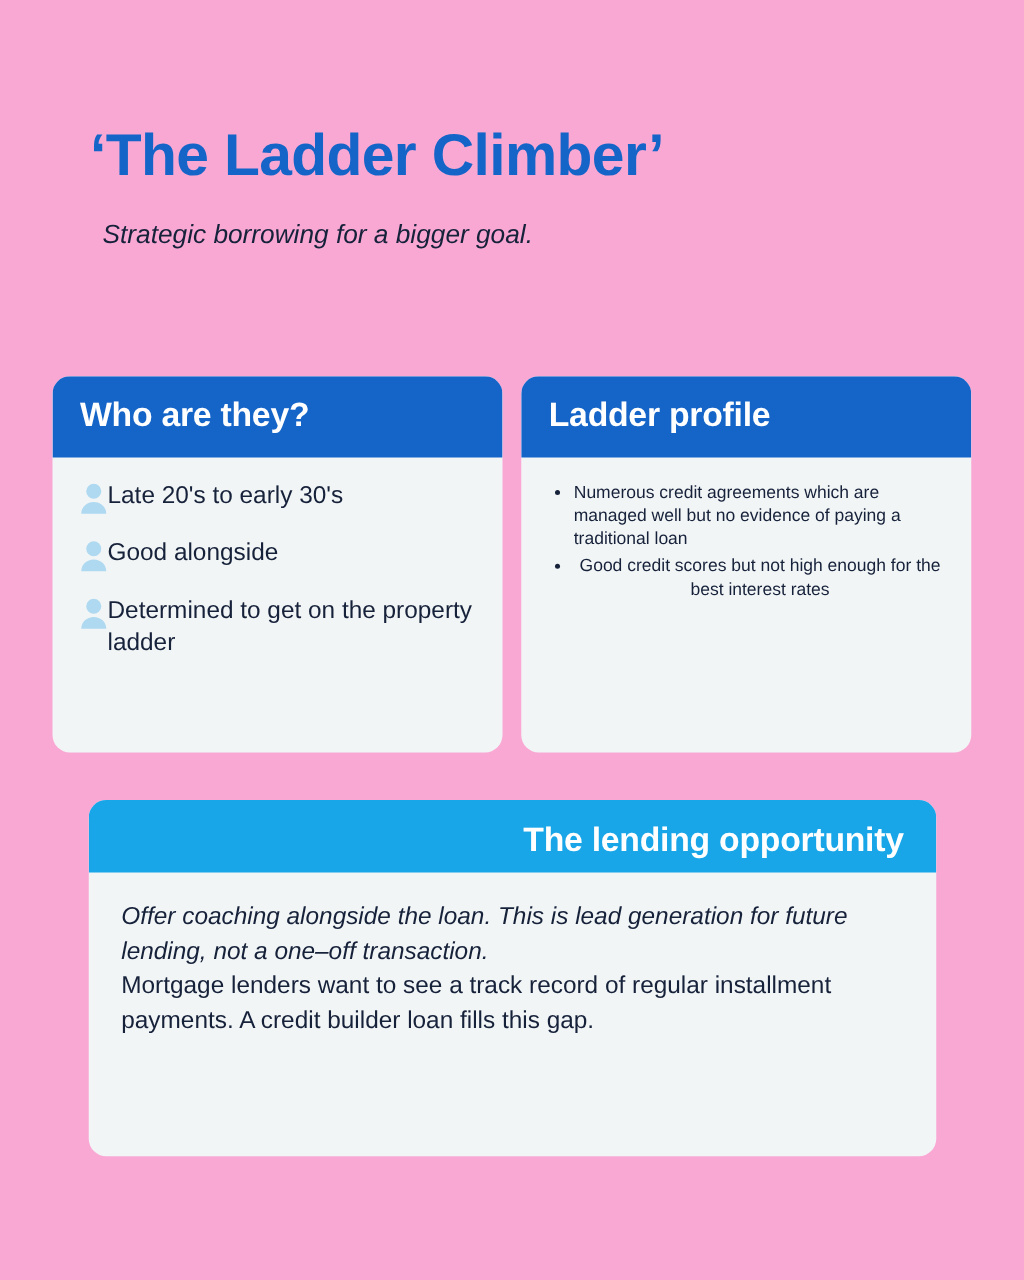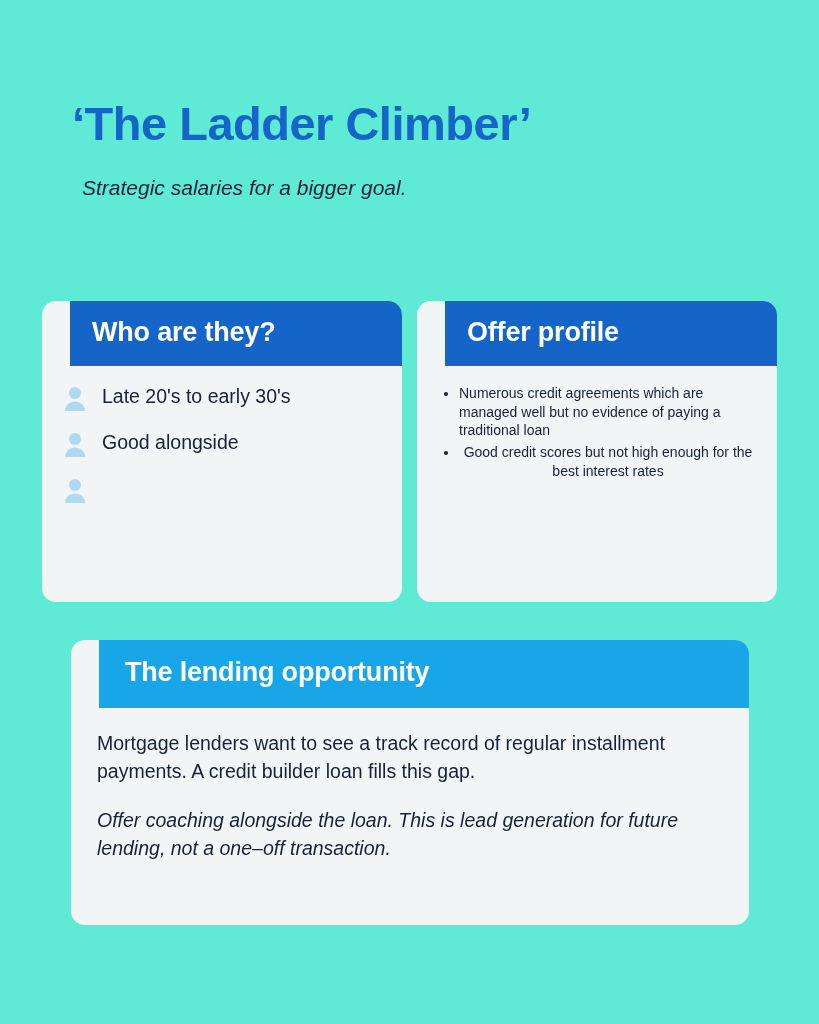--- a/index.html
+++ b/index.html
@@ -12,21 +12,21 @@
     height: 1024px;
     background: #e2f0f2;
     font-family: "Liberation Sans", sans-serif;
     color: #1a1a2e;
     overflow: hidden;
   }
   .page {
     position: relative;
     width: 819px;
     height: 1024px;
-    background: #5eead4;
+    background: #f9a8d4;
   }
 
   
   .header {
     position: absolute;
     left: 72px;
     top: 98px;
     width: 700px;
   }
   .title {
@@ -53,21 +53,20 @@
     background: #f2f5f6;
     box-shadow: 0 0 0 0 rgba(0,0,0,0);
   }
   .card-head {
     padding: 16px 22px 18px 22px;
     color: #ffffff;
     font-size: 27px;
     font-weight: bold;
     letter-spacing: -0.2px;
     line-height: 1.15;
-    margin-left: 28px;
   }
   .card-head.dark { background: #1565c9; }
   .card-head.light { background: #18a6e8; }
   .card-body {
     padding: 18px 20px 20px 22px;
   }
 
   
   #card-who {
     left: 42px;
@@ -76,21 +75,21 @@
     height: 301px;
   }
   .person-list {
     list-style: none;
     margin: 0;
     padding: 0;
   }
   .person-item {
     display: flex;
     align-items: flex-start;
-    gap: 16px;
+    gap: 0;
     margin-bottom: 18px;
   }
   .person-item:last-child { margin-bottom: 0; }
   .person-icon {
     flex: 0 0 auto;
     width: 22px;
     height: 26px;
     margin-top: 2px;
   }
   .person-text {
@@ -119,21 +118,22 @@
   .bullet-list li:last-child { margin-bottom: 0; text-align: center; }
 
   
   #card-opportunity {
     left: 71px;
     top: 640px;
     width: 678px;
     height: 285px;
   }
   #card-opportunity .card-head {
-    padding: 17px 26px 20px 26px;
+    padding: 17px 26px 10px 26px;
+    text-align: right;
   }
   #card-opportunity .card-body {
     padding: 22px 26px 26px 26px;
   }
   .para {
     font-size: 19.5px;
     line-height: 1.42;
     color: #16213a;
     margin: 0 0 22px 0;
   }
@@ -142,21 +142,21 @@
     margin-bottom: 0;
   }
 </style>
 </head>
 <body>
 
 <div class="page">
 
   <div class="header">
     <h1 class="title">‘The Ladder Climber’</h1>
-    <p class="subtitle">Strategic salaries for a bigger goal.</p>
+    <p class="subtitle">Strategic borrowing for a bigger goal.</p>
   </div>
 
   <div class="card" id="card-who">
     <div class="card-head dark">Who are they?</div>
     <div class="card-body">
       <ul class="person-list">
         <li class="person-item">
           <span class="person-icon">
             <svg width="22" height="26" viewBox="0 0 22 26" xmlns="http://www.w3.org/2000/svg">
               <circle cx="11" cy="7" r="6" fill="#aed9f0"></circle>
@@ -174,36 +174,37 @@
           </span>
           <span class="person-text">Good alongside</span>
         </li>
         <li class="person-item">
           <span class="person-icon">
             <svg width="22" height="26" viewBox="0 0 22 26" xmlns="http://www.w3.org/2000/svg">
               <circle cx="11" cy="7" r="6" fill="#aed9f0"></circle>
               <path d="M1 25c0-5.5 4.5-9.5 10-9.5s10 4 10 9.5z" fill="#aed9f0"></path>
             </svg>
           </span>
+          <span class="person-text">Determined to get on the property ladder</span>
         </li>
       </ul>
     </div>
   </div>
 
   <div class="card" id="card-credit">
-    <div class="card-head dark">Offer profile</div>
+    <div class="card-head dark">Ladder profile</div>
     <div class="card-body">
       <ul class="bullet-list">
         <li>Numerous credit agreements which are managed well but no evidence of paying a traditional loan</li>
         <li>Good credit scores but not high enough for the best interest rates</li>
       </ul>
     </div>
   </div>
 
   <div class="card" id="card-opportunity">
     <div class="card-head light">The lending opportunity</div>
     <div class="card-body">
+      <p class="para italic">Offer coaching alongside the loan. This is lead generation for future lending, not a one–off transaction.</p>
       <p class="para">Mortgage lenders want to see a track record of regular installment payments. A credit builder loan fills this gap.</p>
-      <p class="para italic">Offer coaching alongside the loan. This is lead generation for future lending, not a one–off transaction.</p>
     </div>
   </div>
 
 </div>
 
 </body></html>

